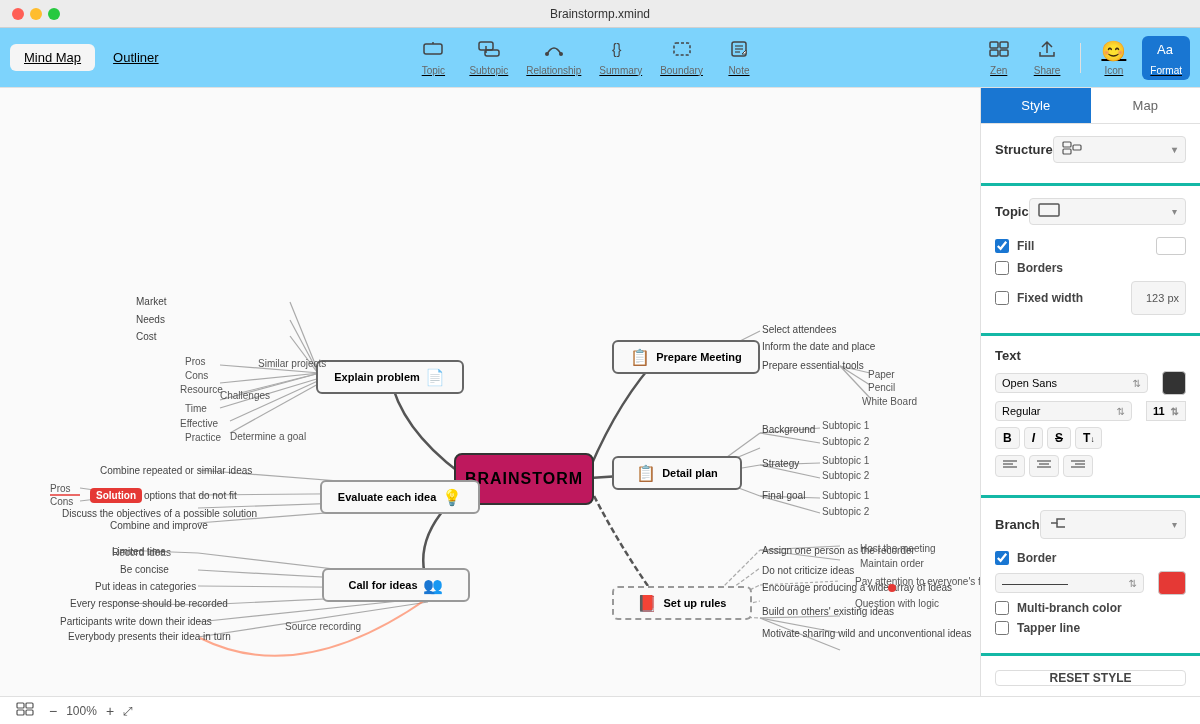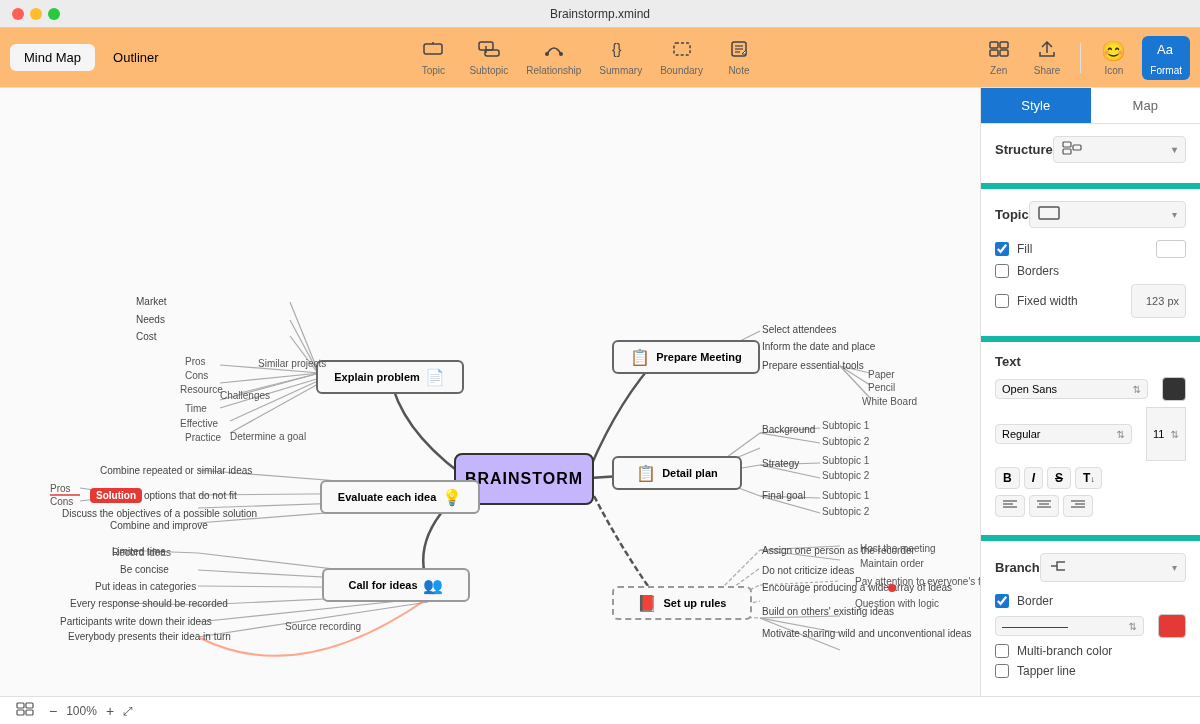--- a/index.html
+++ b/index.html
@@ -8,42 +8,42 @@
     
     .title-bar { height: 28px; background: #ececec; display: flex; align-items: center; justify-content: center; position: relative; border-bottom: 1px solid #d0d0d0; }
     .title-bar .window-controls { position: absolute; left: 12px; display: flex; gap: 6px; }
     .window-btn { width: 12px; height: 12px; border-radius: 50%; border: none; cursor: pointer; }
     .btn-close { background: #ff5f56; }
     .btn-min { background: #ffbd2e; }
     .btn-max { background: #27c93f; }
     .title-bar-text { font-size: 12px; color: #333; font-weight: 500; }
 
     
-    .toolbar { height: 60px; background: #fdba74; border-bottom: 1px solid #e0e0e0; display: flex; align-items: center; padding: 0 10px; gap: 4px; }
+    .toolbar { height: 60px; background: #7dd3fc; border-bottom: 1px solid #e0e0e0; display: flex; align-items: center; padding: 0 10px; gap: 4px; text-decoration: underline; }
     .toolbar-left { display: flex; align-items: center; gap: 4px; margin-right: 20px; }
     .toolbar-tab { padding: 6px 14px; border-radius: 6px; font-size: 13px; cursor: pointer; font-weight: 500; }
     .toolbar-tab.active { background: #f5f5f5; }
     .toolbar-tools { display: flex; gap: 2px; flex: 1; justify-content: center; }
     .toolbar-tool { display: flex; flex-direction: column; align-items: center; padding: 4px 8px; cursor: pointer; border-radius: 6px; gap: 2px; min-width: 52px; }
     .toolbar-tool .tool-icon { font-size: 20px; color: #444; }
     .toolbar-tool .tool-label { font-size: 10px; color: #666; }
     .toolbar-right { display: flex; align-items: center; gap: 8px; }
     .toolbar-action { display: flex; flex-direction: column; align-items: center; padding: 4px 8px; cursor: pointer; border-radius: 6px; gap: 2px; }
     .toolbar-action .tool-icon { font-size: 20px; color: #444; }
     .toolbar-action .tool-label { font-size: 10px; color: #666; }
 
     
     .main-area { display: flex; flex: 1; overflow: hidden; }
 
     
     .canvas { flex: 1; background: #fafafa; position: relative; overflow: hidden; }
 
     
     .node-box { position: absolute; border-radius: 6px; display: flex; align-items: center; justify-content: center; font-size: 11px; font-weight: 500; }
-    .node-center { background: #c4b5fd; border: 2px solid #333; border-radius: 8px; padding: 8px 18px; font-size: 16px; font-weight: 700; letter-spacing: 1px; }
+    .node-center { background: #be185d; border: 2px solid #333; border-radius: 8px; padding: 8px 18px; font-size: 16px; font-weight: 700; letter-spacing: 1px; }
     .node-main { background: #f9f9f9; border: 2px solid #666; border-radius: 6px; padding: 6px 12px; font-size: 12px; font-weight: 600; display: flex; align-items: center; gap: 6px; }
     .node-sub { background: transparent; font-size: 10px; color: #444; white-space: nowrap; }
     .node-leaf { background: transparent; font-size: 10px; color: #555; white-space: nowrap; }
     .node-solution { background: #e53935; color: #fff; border-radius: 4px; padding: 2px 6px; font-size: 10px; font-weight: 600; }
 
     svg.connections { position: absolute; top: 0; left: 0; width: 100%; height: 100%; pointer-events: none; }
 
     
     .status-bar { height: 28px; background: #fff; border-top: 1px solid #e0e0e0; display: flex; align-items: center; padding: 0 16px; gap: 16px; font-size: 12px; color: #555; }
     .status-bar .status-left { flex: 1; }
@@ -51,36 +51,36 @@
     .zoom-controls { display: flex; align-items: center; gap: 6px; }
     .zoom-btn { background: none; border: none; cursor: pointer; font-size: 14px; color: #555; padding: 0 3px; }
 
     
     .right-panel { width: 220px; background: #fff; border-left: 1px solid #e0e0e0; display: flex; flex-direction: column; overflow-y: auto; }
     .panel-tabs { display: flex; border-bottom: 1px solid #e0e0e0; }
     .panel-tab { flex: 1; padding: 10px; text-align: center; font-size: 13px; cursor: pointer; font-weight: 500; }
     .panel-tab.active { background: #1976d2; color: #fff; border-radius: 0; }
     .panel-tab.inactive { color: #666; }
 
-    .panel-section { padding: 12px 14px; border-bottom: 6px solid #14b8a6; }
+    .panel-section { padding: 12px 14px; border-bottom: 3px solid #14b8a6; }
     .panel-section-title { font-size: 13px; font-weight: 600; color: #333; margin-bottom: 8px; display: flex; align-items: center; justify-content: space-between; }
     .panel-row { display: flex; align-items: center; justify-content: space-between; margin-bottom: 6px; }
 
     .structure-select { display: flex; align-items: center; gap: 6px; background: #f5f5f5; border: 1px solid #ddd; border-radius: 4px; padding: 4px 8px; cursor: pointer; font-size: 12px; flex: 1; justify-content: space-between; }
     .topic-shape-select { display: flex; align-items: center; gap: 6px; background: #f5f5f5; border: 1px solid #ddd; border-radius: 4px; padding: 4px 8px; cursor: pointer; font-size: 12px; flex: 1; justify-content: space-between; }
 
     .checkbox-row { display: flex; align-items: center; gap: 8px; margin-bottom: 6px; }
     .checkbox-row input[type="checkbox"] { width: 14px; height: 14px; accent-color: #1976d2; }
-    .checkbox-label { font-size: 12px; color: #444; }
+    .checkbox-label { font-size: 12px; color: #444; font-weight: bold; }
     .fixed-width-input { width: 55px; background: #f5f5f5; border: 1px solid #ddd; border-radius: 4px; padding: 10px 6px; font-size: 11px; text-align: right; color: #555; }
 
     .text-section { }
     .font-row { display: flex; align-items: center; gap: 4px; margin-bottom: 6px; }
     .font-select { flex: 1; background: #f5f5f5; border: 1px solid #ddd; border-radius: 4px; padding: 3px 6px; font-size: 11px; cursor: pointer; display: flex; align-items: center; justify-content: space-between; }
-    .font-size-select { width: 40px; background: #f5f5f5; border: 1px solid #ddd; border-radius: 0; padding: 20px 6px; font-size: 11px; cursor: pointer; display: flex; align-items: center; justify-content: space-between; }
+    .font-size-select { width: 40px; background: #f5f5f5; border: 1px solid #ddd; border-radius: 0; padding: 3px 6px; font-size: 11px; cursor: pointer; display: flex; align-items: center; justify-content: space-between; font-weight: bold; }
     .color-swatch { width: 24px; height: 24px; border-radius: 4px; background: #333; border: 1px solid #ccc; cursor: pointer; }
 
     .format-btn { background: #f5f5f5; border: 1px solid #ddd; border-radius: 4px; padding: 3px 7px; font-size: 12px; cursor: pointer; font-weight: 700; }
     .format-btn-italic { font-style: italic; }
     .format-btn-strike { text-decoration: line-through; }
     .format-row { display: flex; gap: 4px; margin-bottom: 6px; }
     .align-btn { background: #f5f5f5; border: 1px solid #ddd; border-radius: 4px; padding: 3px 7px; font-size: 12px; cursor: pointer; }
 
     .branch-select { display: flex; align-items: center; gap: 6px; background: #f5f5f5; border: 1px solid #ddd; border-radius: 4px; padding: 4px 8px; cursor: pointer; font-size: 12px; flex: 1; justify-content: space-between; }
     .line-style-select { flex: 1; background: #f5f5f5; border: 1px solid #ddd; border-radius: 4px; padding: 3px 6px; font-size: 11px; cursor: pointer; display: flex; align-items: center; justify-content: space-between; }

